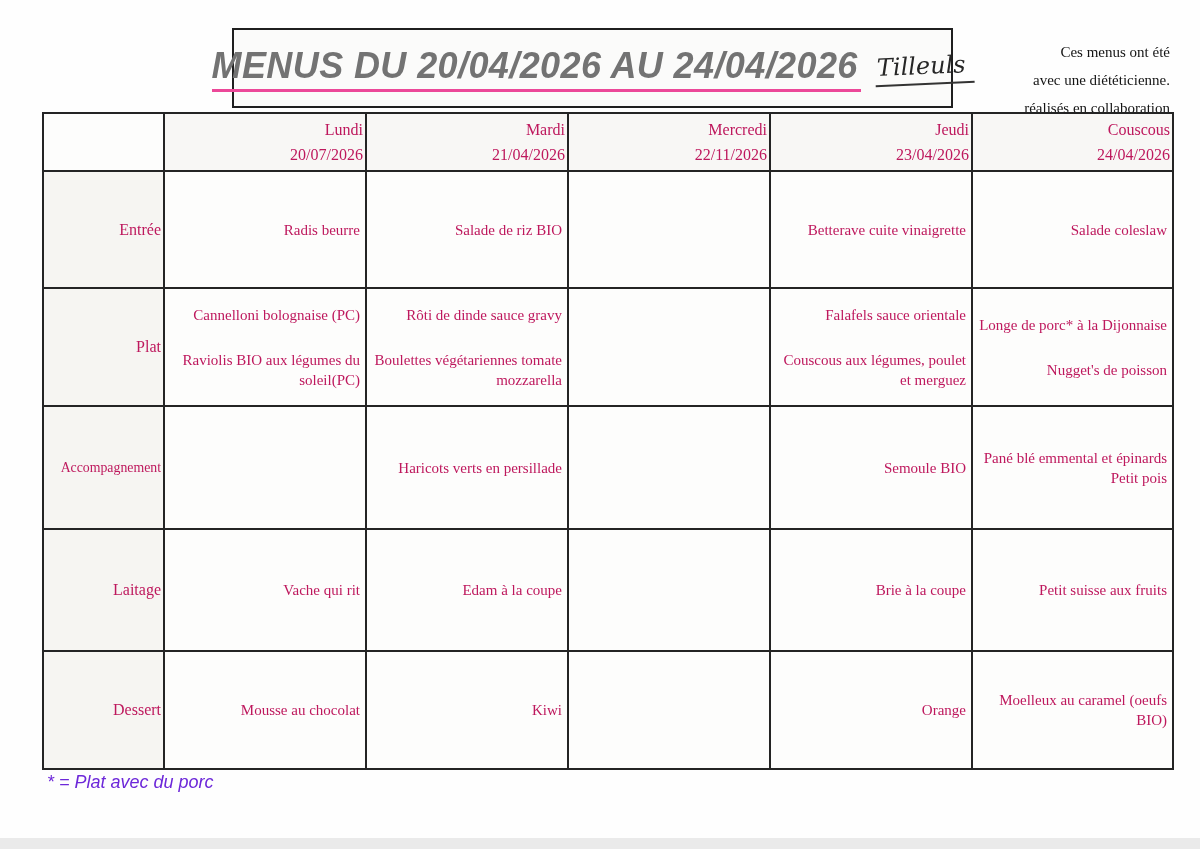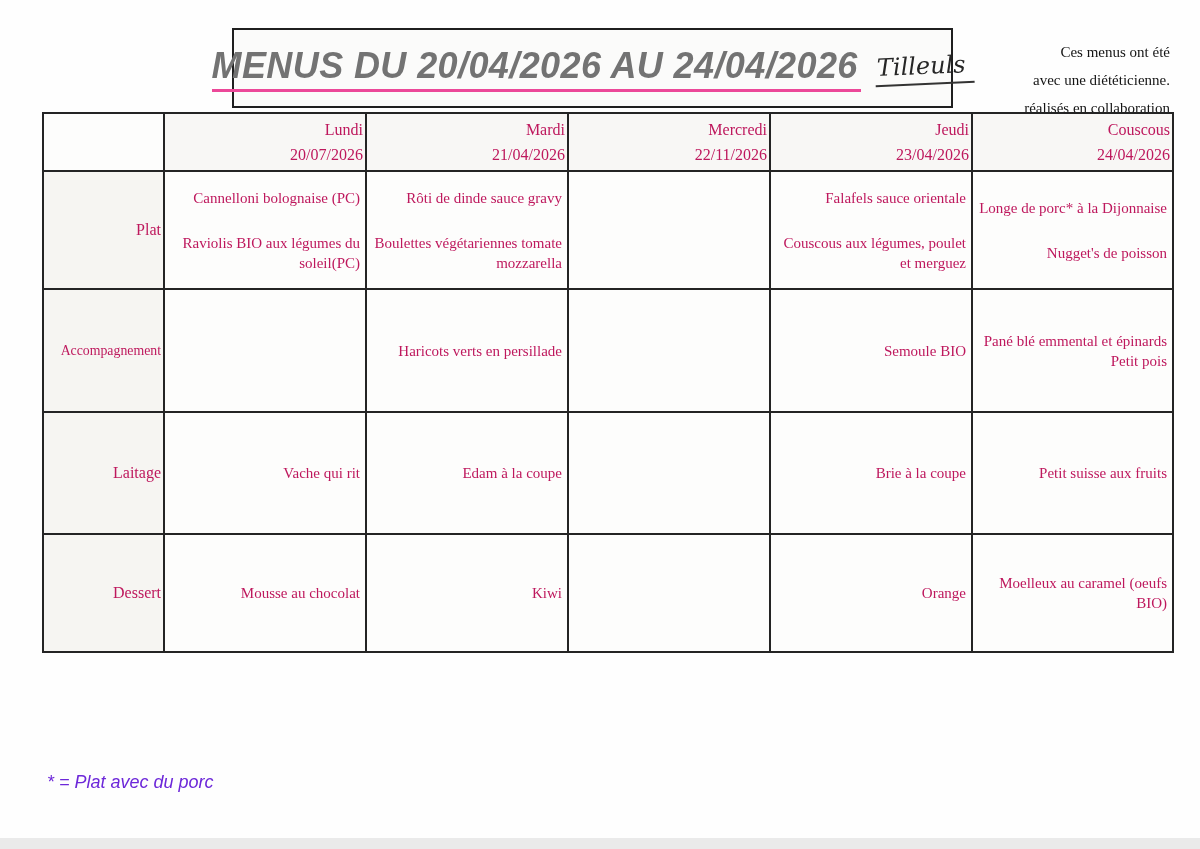--- a/index.html
+++ b/index.html
@@ -176,20 +176,36 @@
           <div>Jeudi</div>
           <div>23/04/2026</div>
         </th>
         <th>
           <div>Couscous</div>
           <div>24/04/2026</div>
         </th>
       </tr>
     </thead>
     <tbody>
+      <tr class="r-entree">
+        <th class="row-label">Entrée</th>
+        <td>
+          <div class="dish">Radis beurre</div>
+        </td>
+        <td>
+          <div class="dish">Salade de riz BIO</div>
+        </td>
+        <td></td>
+        <td>
+          <div class="dish one-line">Betterave cuite vinaigrette</div>
+        </td>
+        <td>
+          <div class="dish">Salade coleslaw</div>
+        </td>
+      </tr>
       <tr class="r-plat">
         <th class="row-label">Plat</th>
         <td>
           <div class="dish">Cannelloni bolognaise (PC)</div>
           <div class="dish">Raviolis BIO aux légumes du soleil(PC)</div>
         </td>
         <td>
           <div class="dish one-line">Rôti de dinde sauce gravy</div>
           <div class="dish">Boulettes végétariennes tomate mozzarella</div>
         </td>

